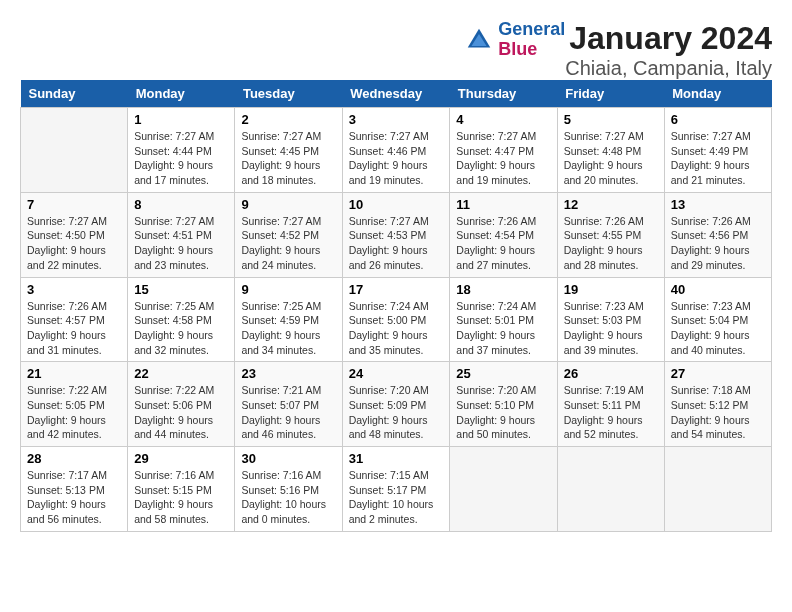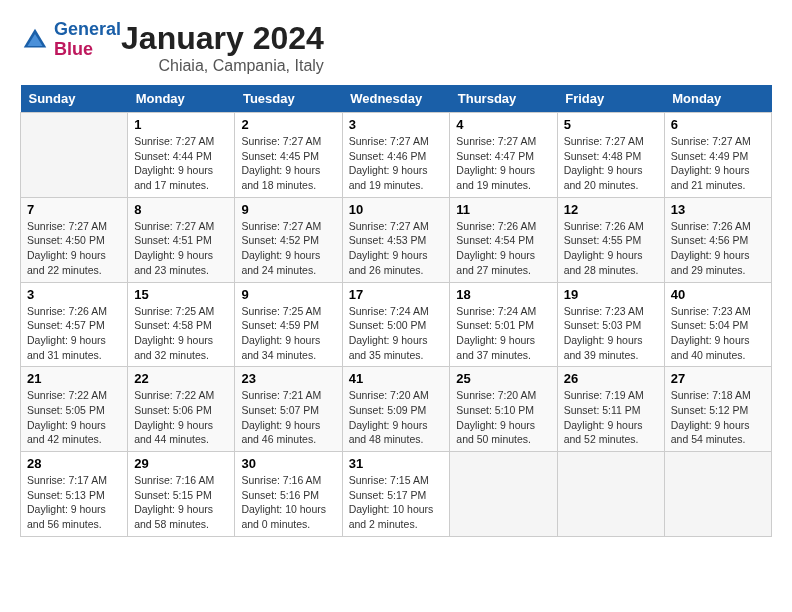--- a/index.html
+++ b/index.html
@@ -5,23 +5,23 @@
     * { box-sizing: border-box; margin: 0; padding: 0; }
     body {
       font-family: Arial, sans-serif;
       background: #fff;
       width: 792px;
       min-height: 612px;
       padding: 20px;
     }
     .header {
       display: flex;
-      justify-content: flex-start;
+      justify-content: flex-end;
       align-items: flex-start;
-      margin-bottom: 10px;
+      margin-bottom: 0;
     }
     .logo {
       display: flex;
       align-items: center;
       gap: 4px;
     }
     .logo-text {
       font-size: 18px;
       font-weight: bold;
       color: #333;
@@ -36,21 +36,21 @@
     }
     .title-block {
       text-align: right;
     }
     .calendar-title {
       font-size: 32px;
       font-weight: 700;
       color: #222;
     }
     .calendar-subtitle {
-      font-size: 16px;
+      font-size: 20px;
       color: #555;
     }
     table {
       width: 100%;
       border-collapse: collapse;
       font-size: 11px;
     }
     thead tr th {
       background-color: #1a5fa8;
       color: #fff;
@@ -212,21 +212,21 @@
         </td>
         <td>
           <span class="day-number">22</span>
           <div class="day-detail">Sunrise: 7:22 AM<br>Sunset: 5:06 PM<br>Daylight: 9 hours and 44 minutes.</div>
         </td>
         <td>
           <span class="day-number">23</span>
           <div class="day-detail">Sunrise: 7:21 AM<br>Sunset: 5:07 PM<br>Daylight: 9 hours and 46 minutes.</div>
         </td>
         <td>
-          <span class="day-number">41</span>
+          <span class="day-number">24</span>
           <div class="day-detail">Sunrise: 7:20 AM<br>Sunset: 5:09 PM<br>Daylight: 9 hours and 48 minutes.</div>
         </td>
         <td>
           <span class="day-number">25</span>
           <div class="day-detail">Sunrise: 7:20 AM<br>Sunset: 5:10 PM<br>Daylight: 9 hours and 50 minutes.</div>
         </td>
         <td>
           <span class="day-number">26</span>
           <div class="day-detail">Sunrise: 7:19 AM<br>Sunset: 5:11 PM<br>Daylight: 9 hours and 52 minutes.</div>
         </td>

